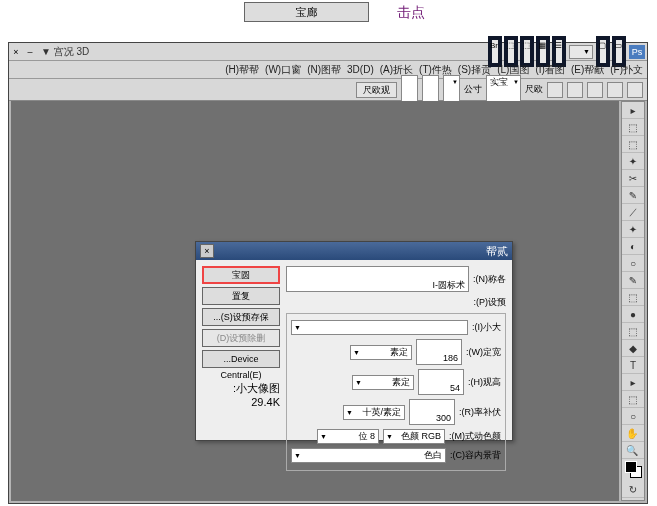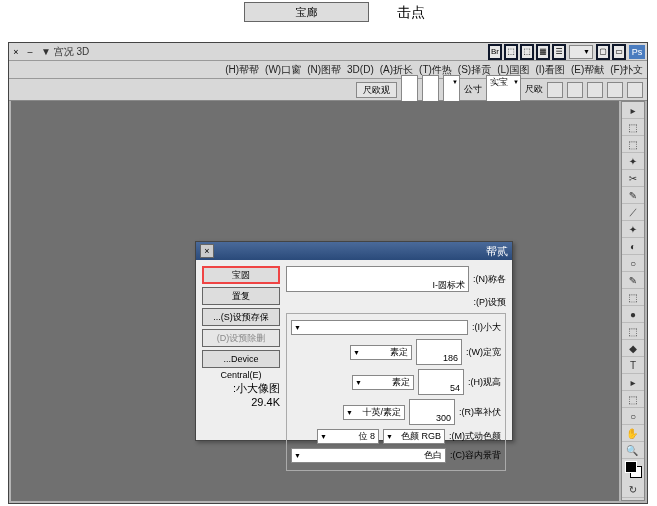--- a/index.html
+++ b/index.html
@@ -1,26 +1,26 @@
 <!DOCTYPE html>
 <html><head>
 <meta charset="utf-8">
 <style>
 * { margin: 0; padding: 0; box-sizing: border-box; font-family: "SimSun", Arial, sans-serif; font-size: 11px; }
 body { width: 657px; height: 506px; background: #fff; position: relative; overflow: hidden; }
 
 .top-area { height: 42px; position: relative; }
 .outlined-btn { position: absolute; right: 288px; top: 2px; width: 125px; height: 20px; border: 1px solid #666; background: #ddd; text-align: center; line-height: 18px; }
-.red-label { position: absolute; right: 232px; top: 4px; color: #000000; font-size: 14px; }
+.red-label { position: absolute; right: 232px; top: 4px; color: #701a75; font-size: 14px; }
 
 .app { width: 640px; height: 462px; margin-left: 8px; background: #b5b5b5; border: 1px solid #444; position: relative; }
 
 .titlebar { height: 18px; background: #d8d8d8; display: flex; align-items: center; border-bottom: 1px solid #999; direction: rtl; }
 .titlebar .ps { width: 16px; height: 14px; background: #4a7cbf; color: #fff; font-size: 9px; text-align: center; line-height: 14px; margin: 0 2px; }
-.titlebar .ticon { width: 14px; height: 16px; border: 2px solid #0f172a; background: #e8e8e8; margin: 0 1px; font-size: 8px; text-align: center; line-height: 12px; }
+.titlebar .ticon { width: 14px; height: 31px; border: 4px solid #0f172a; background: #e8e8e8; margin: 0 1px; font-size: 8px; text-align: center; line-height: 12px; }
 .titlebar .tsel { height: 14px; border: 1px solid #888; background: #e8e8e8; padding: 0 18px 0 4px; font-size: 9px; line-height: 12px; position: relative; margin: 0 2px; }
 .titlebar .tsel::after { content: "▼"; position: absolute; right: 2px; font-size: 7px; }
 .titlebar .tspacer { flex: 1; }
 .titlebar .tleft { font-size: 10px; padding: 0 4px; color: #333; }
 .titlebar .x { width: 14px; font-size: 9px; text-align: center; }
 
 .menubar { height: 18px; background: #d8d8d8; border-bottom: 1px solid #999; display: flex; flex-direction: row-reverse; padding: 0 4px; align-items: center; gap: 6px; }
 .menubar span { font-size: 10px; color: #222; white-space: nowrap; }
 
 .optbar { height: 22px; background: #d8d8d8; border-bottom: 1px solid #888; display: flex; flex-direction: row-reverse; align-items: center; padding: 0 4px; gap: 4px; }

